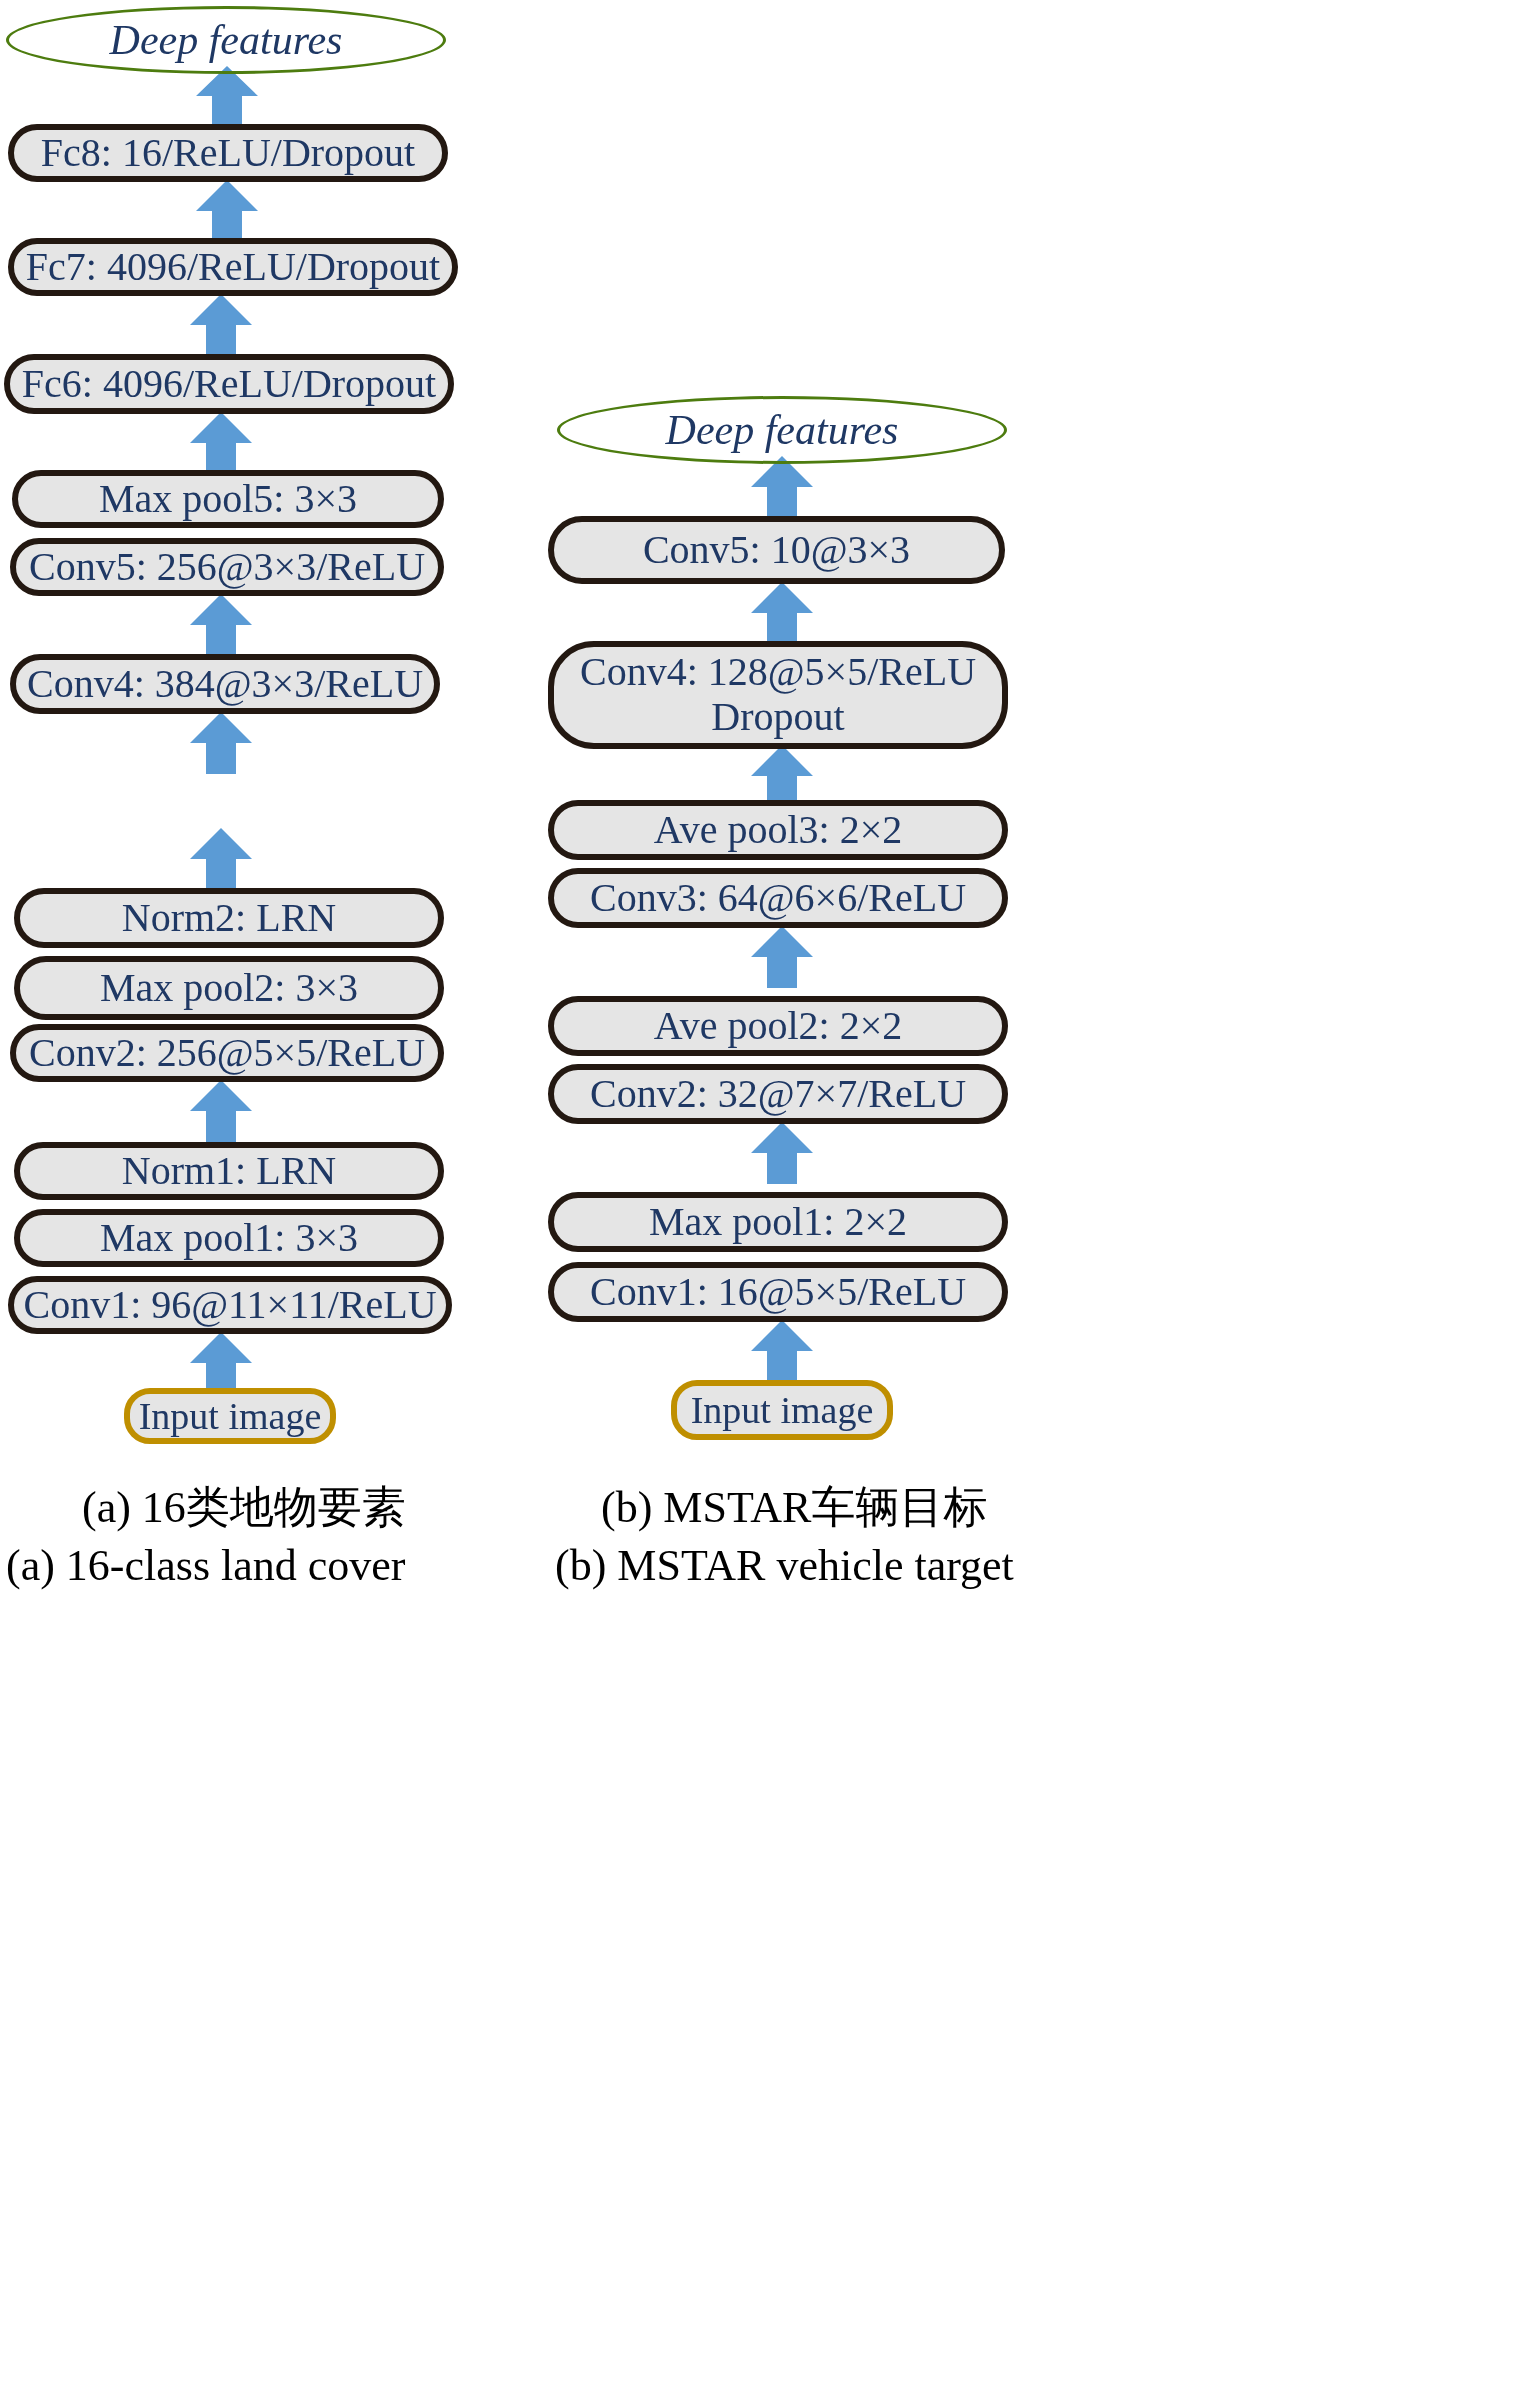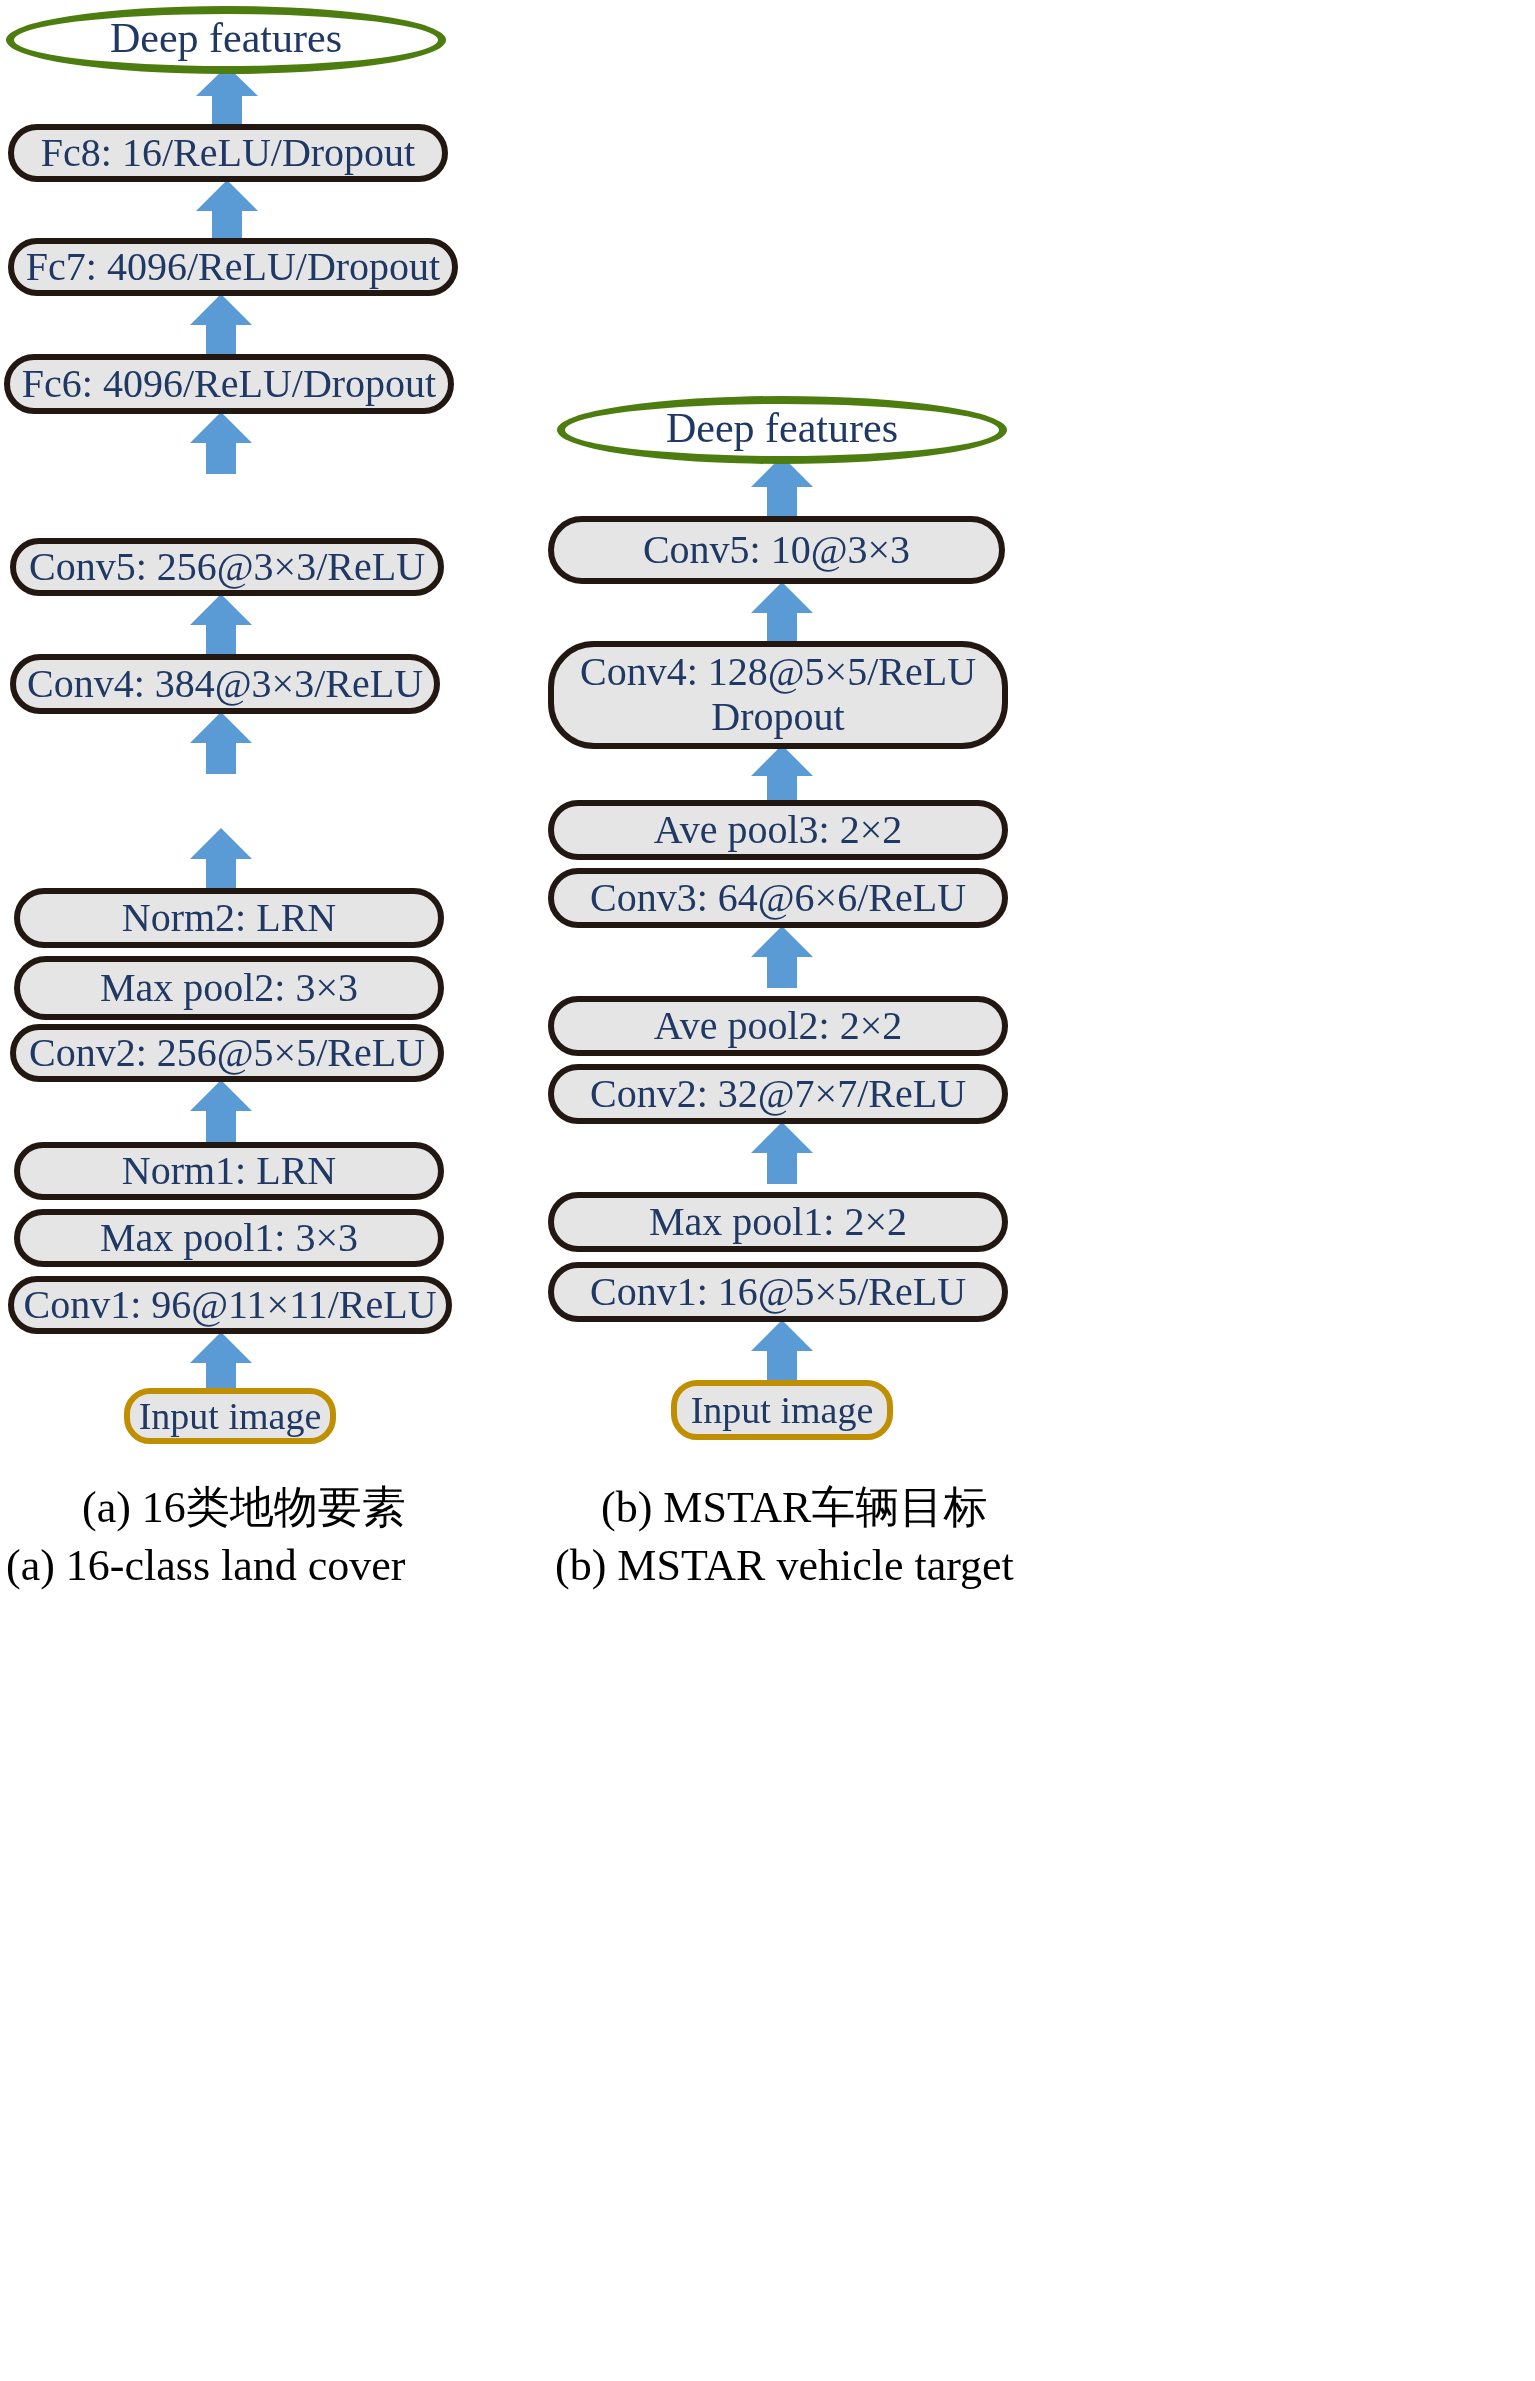--- a/index.html
+++ b/index.html
@@ -28,26 +28,27 @@
   .node.gold{
     border-color:#BF8F00;
     border-width:6px;
     border-radius:26px;
   }
 
   
   .ellipse{
     position:absolute;
     box-sizing:border-box;
-    border:8px solid #4d7c0f;
+    border:3px solid #4d7c0f;
     border-radius:50%;
     background:transparent;
     color:#1F3864;
-    display:flex;justify-content:center;
+    display:flex;align-items:center;justify-content:center;
     z-index:3;
+    font-style:italic;
   }
 
   
   .arrow{
     position:absolute;
     z-index:1;
   }
   .arrow svg{display:block;width:100%;height:100%;}
 
   
@@ -96,20 +97,23 @@
   <div class="node" style="left:4px;top:354px;width:450px;height:60px;font-size:40px;">
     <span>Fc6: 4096/ReLU/Dropout</span>
   </div>
 
   <div class="arrow" style="left:190px;top:412px;width:62px;height:62px;">
     <svg viewBox="0 0 62 62" preserveAspectRatio="none">
         <polygon points="31,0 62,31 46,31 46,62 16,62 16,31 0,31" fill="#5B9BD5"></polygon>
       </svg>
   </div>
 
+  <div class="node" style="left:12px;top:470px;width:432px;height:58px;font-size:40px;">
+    <span>Max pool5: 3×3</span>
+  </div>
 
   <div class="node" style="left:10px;top:538px;width:434px;height:58px;font-size:40px;">
     <span>Conv5: 256@3×3/ReLU</span>
   </div>
 
   <div class="arrow" style="left:190px;top:594px;width:62px;height:62px;">
     <svg viewBox="0 0 62 62" preserveAspectRatio="none">
         <polygon points="31,0 62,31 46,31 46,62 16,62 16,31 0,31" fill="#5B9BD5"></polygon>
       </svg>
   </div>

